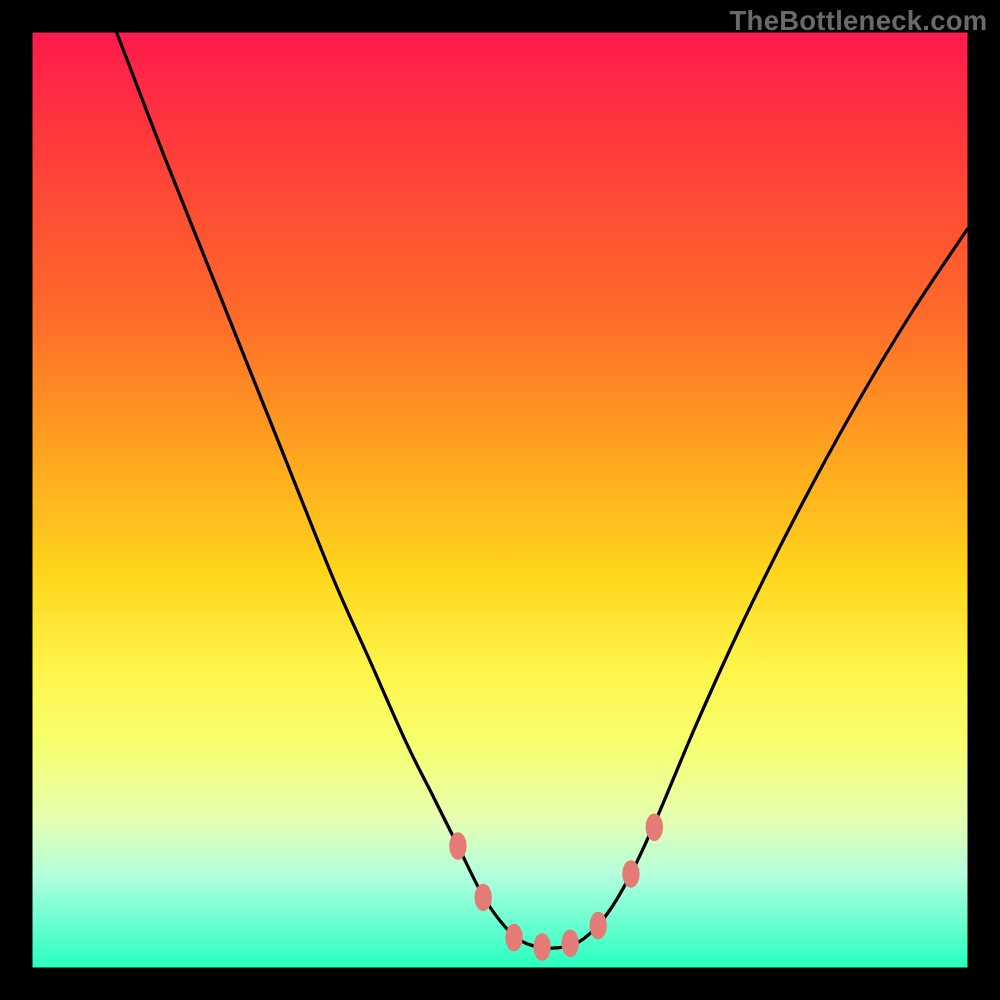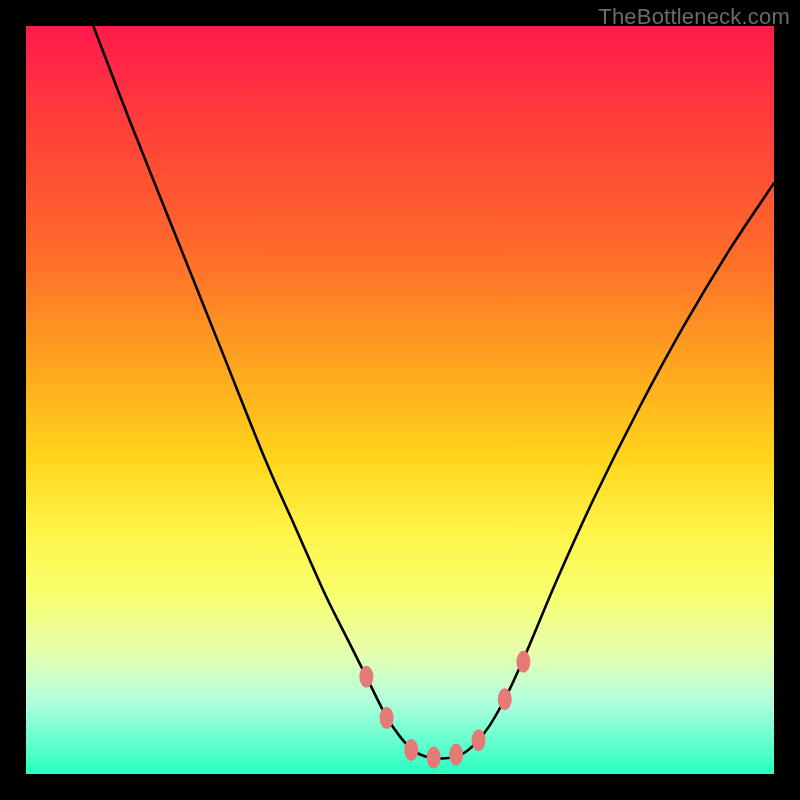--- a/index.html
+++ b/index.html
@@ -36,21 +36,21 @@
       #6effd1 95%,
       #28ffbf 100%
     );
   }
   .watermark {
     position: absolute;
     top: 4px;
     right: 10px;
     color: #6a6a6a;
     font-size: 22px;
-    font-weight: 400;
+    font-weight: 700;
     letter-spacing: 0.2px;
     user-select: none;
   }
   svg.curve {
     position: absolute;
     left: 0; top: 0;
     width: 748px;
     height: 748px;
     overflow: visible;
   }

